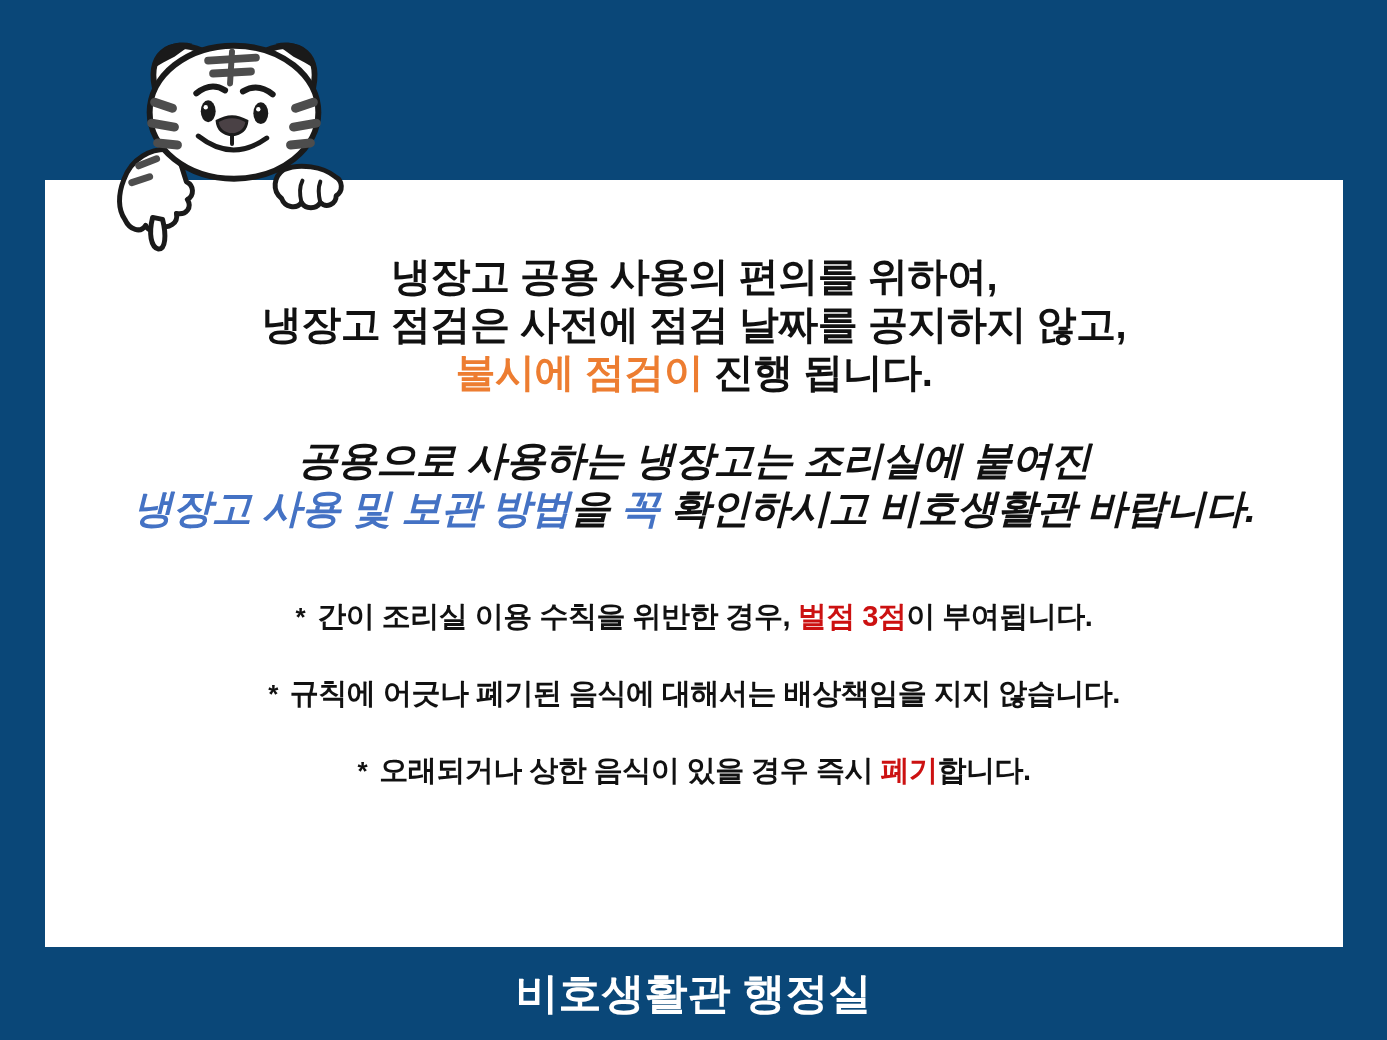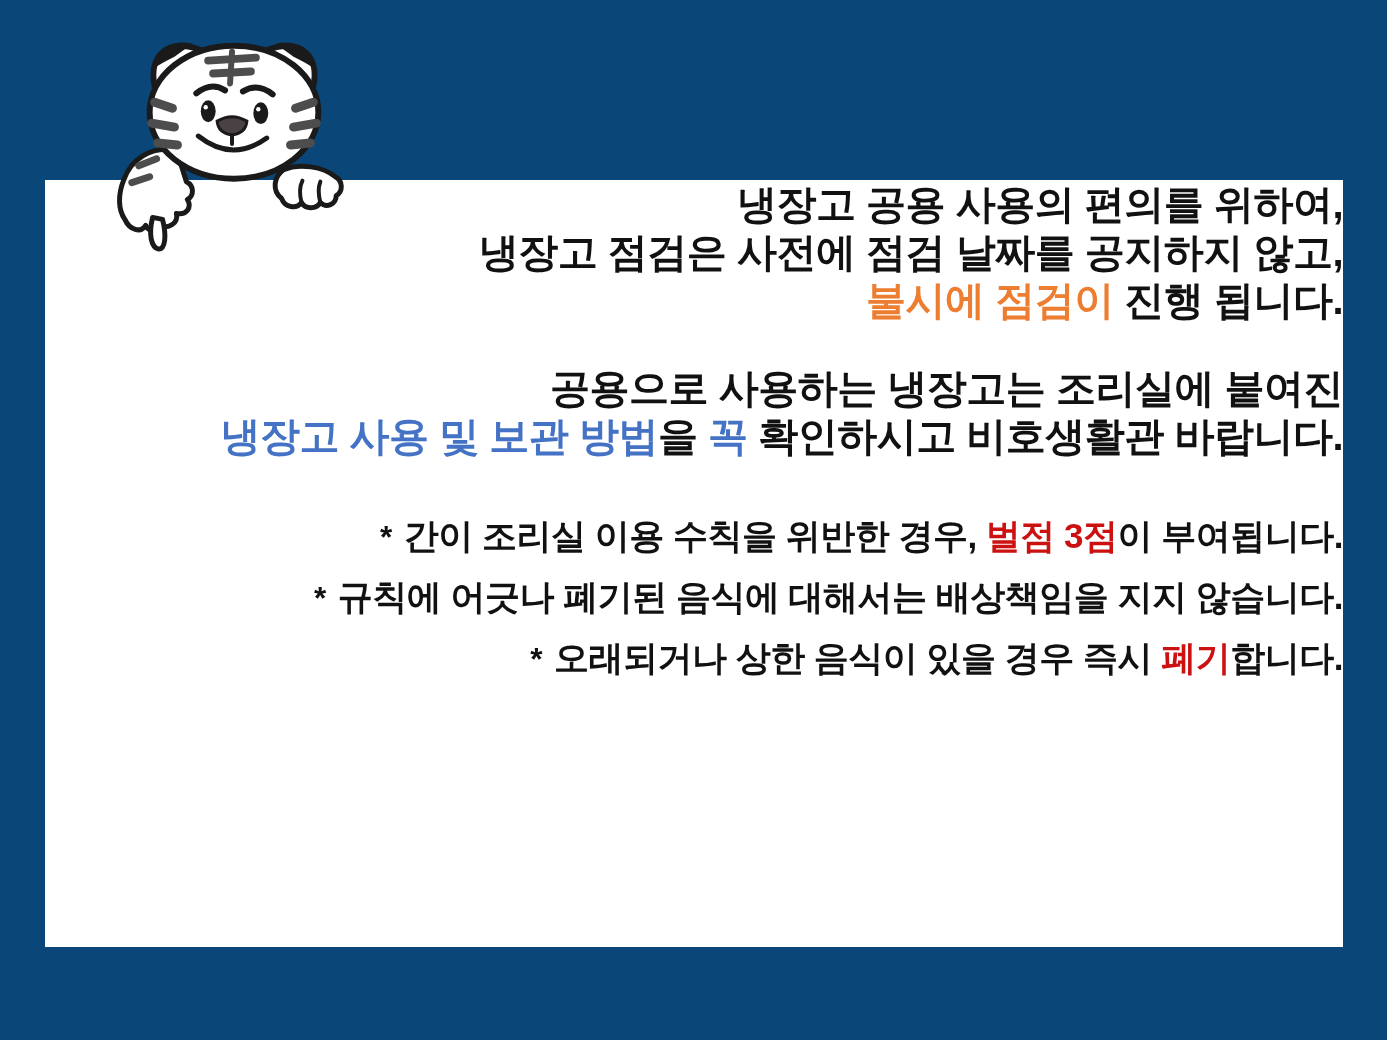--- a/index.html
+++ b/index.html
@@ -18,31 +18,32 @@
     color: var(--color-white, #FFFFFF);
     letter-spacing: 0px;
   }
 
   .content-box {
     position: absolute; left: 45px; top: 180px;
     width: 1298px; height: 767px;
     background: var(--color-card, #FFFFFF);
   }
   .content-inner {
-    text-align: right;
+    padding-top: 72px;
+    text-align: center;
     color: var(--color-text, #111111);
   }
   .para.main {
     margin: 0; font-size: 40px; line-height: 48px; font-weight: 800;
     letter-spacing: -0.5px;
   }
-  .para.p2, .para.p3 { margin-top: 40px; }
+  .para.p2, .para.p3 { margin-top: 40px; font-style: italic; }
   .notes { margin-top: 54px; }
   .note {
-    margin: 16px 0 13px; font-size: 35px; line-height: 44px; font-weight: 800;
+    margin: 16px 0 13px; font-size: 29px; line-height: 60px; font-weight: 800;
     letter-spacing: -0.5px;
   }
   .star { margin-right: 12px; font-size: 0.9em; }
   .orange { color: var(--color-orange, #ED7D31); }
   .blue   { color: var(--color-blue, #4472C4); }
   .red    { color: var(--color-red, #CC1111); }
 
   .footer {
     position: absolute; left: 0; right: 0; bottom: 0; height: 93px;
     display: flex; align-items: center; justify-content: center;
@@ -130,14 +131,17 @@
 
     <path d="M128,115 L128,124" stroke="#1a1a1a" stroke-width="4" stroke-linecap="round" fill="none"></path>
     <path d="M94,116 Q128,143 163,118" stroke="#1a1a1a" stroke-width="5" stroke-linecap="round" fill="none"></path>
 
     <path d="M180,150 C170,157 168,171 178,179 C181,188 193,190 198,183 C202,190 213,190 217,183
              C223,189 233,185 233,176 C240,172 240,161 232,157 C220,147 196,143 180,150 Z" fill="#ffffff" stroke="#1a1a1a" stroke-width="5" stroke-linejoin="round"></path>
     <path d="M198,183 C196,175 196,167 199,161" stroke="#1a1a1a" stroke-width="4" stroke-linecap="round" fill="none"></path>
     <path d="M217,183 C215,175 215,167 217,162" stroke="#1a1a1a" stroke-width="4" stroke-linecap="round" fill="none"></path>
   </svg>
 
+  <div class="footer">
+    <div>비호생활관 행정실</div>
+  </div>
 
 </div>
 
 </body></html>

